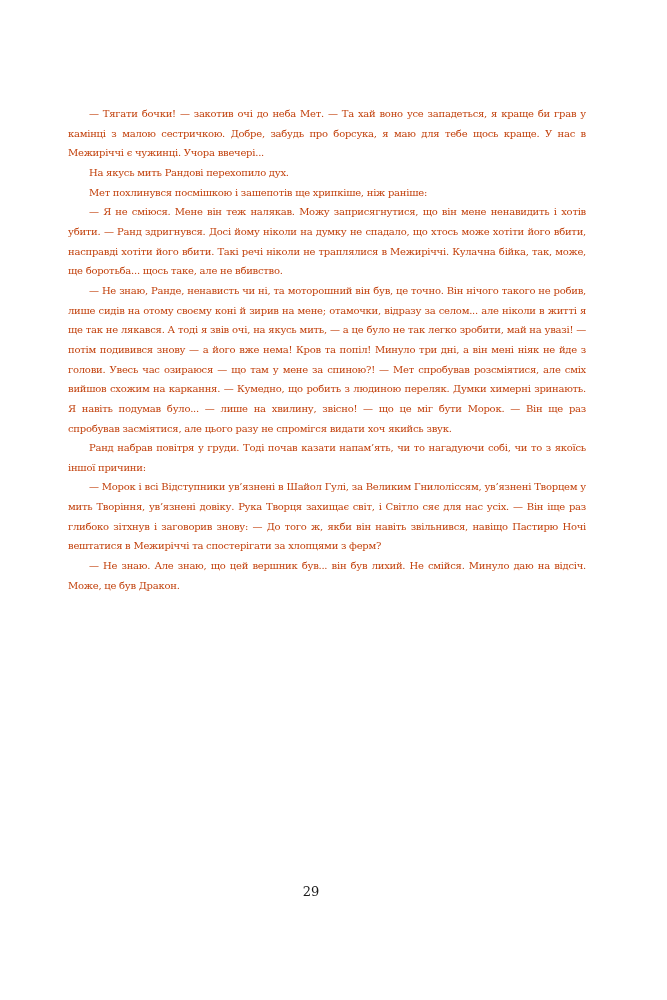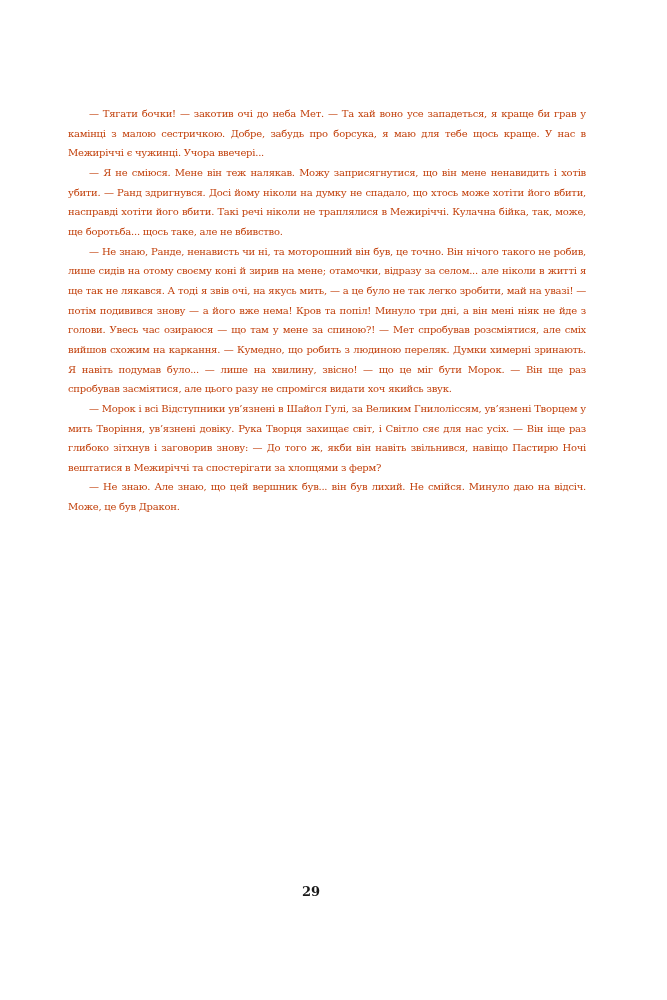--- a/index.html
+++ b/index.html
@@ -23,27 +23,29 @@
   }
   .page-number {
     position: absolute;
     top: 884px;
     left: 0;
     width: 622px;
     text-align: center;
     font-family: "DejaVu Serif", "Liberation Serif", serif;
     font-size: 13px;
     color: #1a1a1a;
-    font-weight: bold;
   }
 </style>
 </head>
 <body>
 
 <div class="page">
   <p>— Тягати бочки! — закотив очі до неба Мет. — Та хай воно усе запа­деться, я краще би грав у камінці з малою сестричкою. Добре, забудь про борсука, я маю для тебе щось краще. У нас в Межиріччі є чужинці. Учора ввечері...</p>
+  <p>На якусь мить Рандові перехопило дух.</p>
+  <p>Мет похлинувся посмішкою і зашепотів ще хрипкіше, ніж раніше:</p>
   <p>— Я не сміюся. Мене він теж налякав. Можу заприсягнутися, що він мене ненавидить і хотів убити. — Ранд здригнувся. Досі йому ніколи на думку не спадало, що хтось може хотіти його вбити, насправді хотіти його вбити. Такі речі ніколи не траплялися в Межиріччі. Кулачна бійка, так, може, ще боротьба... щось таке, але не вбивство.</p>
   <p>— Не знаю, Ранде, ненависть чи ні, та моторошний він був, це точно. Він нічого такого не робив, лише сидів на отому своєму коні й зирив на мене; отамочки, відразу за селом... але ніколи в житті я ще так не лякався. А тоді я звів очі, на якусь мить, — а це було не так легко зробити, май на увазі! — потім подивився знову — а його вже нема! Кров та попіл! Минуло три дні, а він мені ніяк не йде з голови. Увесь час озираюся — що там у мене за спиною?! — Мет спробував розсміятися, але сміх вийшов схожим на каркання. — Кумедно, що робить з людиною переляк. Думки химерні зринають. Я навіть подумав було... — лише на хвилину, звісно! — що це міг бути Морок. — Він ще раз спробував засміятися, але цього разу не спромігся видати хоч якийсь звук.</p>
+  <p>Ранд набрав повітря у груди. Тоді почав казати напам’ять, чи то нага­дуючи собі, чи то з якоїсь іншої причини:</p>
   <p>— Морок і всі Відступники ув’язнені в Шайол Гулі, за Великим Гнило­ліссям, ув’язнені Творцем у мить Творіння, ув’язнені довіку. Рука Творця захищає світ, і Світло сяє для нас усіх. — Він іще раз глибоко зітхнув і за­говорив знову: — До того ж, якби він навіть звільнився, навіщо Пастирю Ночі вештатися в Межиріччі та спостерігати за хлопцями з ферм?</p>
   <p>— Не знаю. Але знаю, що цей вершник був... він був лихий. Не смійся. Минуло даю на відсіч. Може, це був Дракон.</p>
 </div>
 
 <div class="page-number">29</div>
 
 </body></html>

